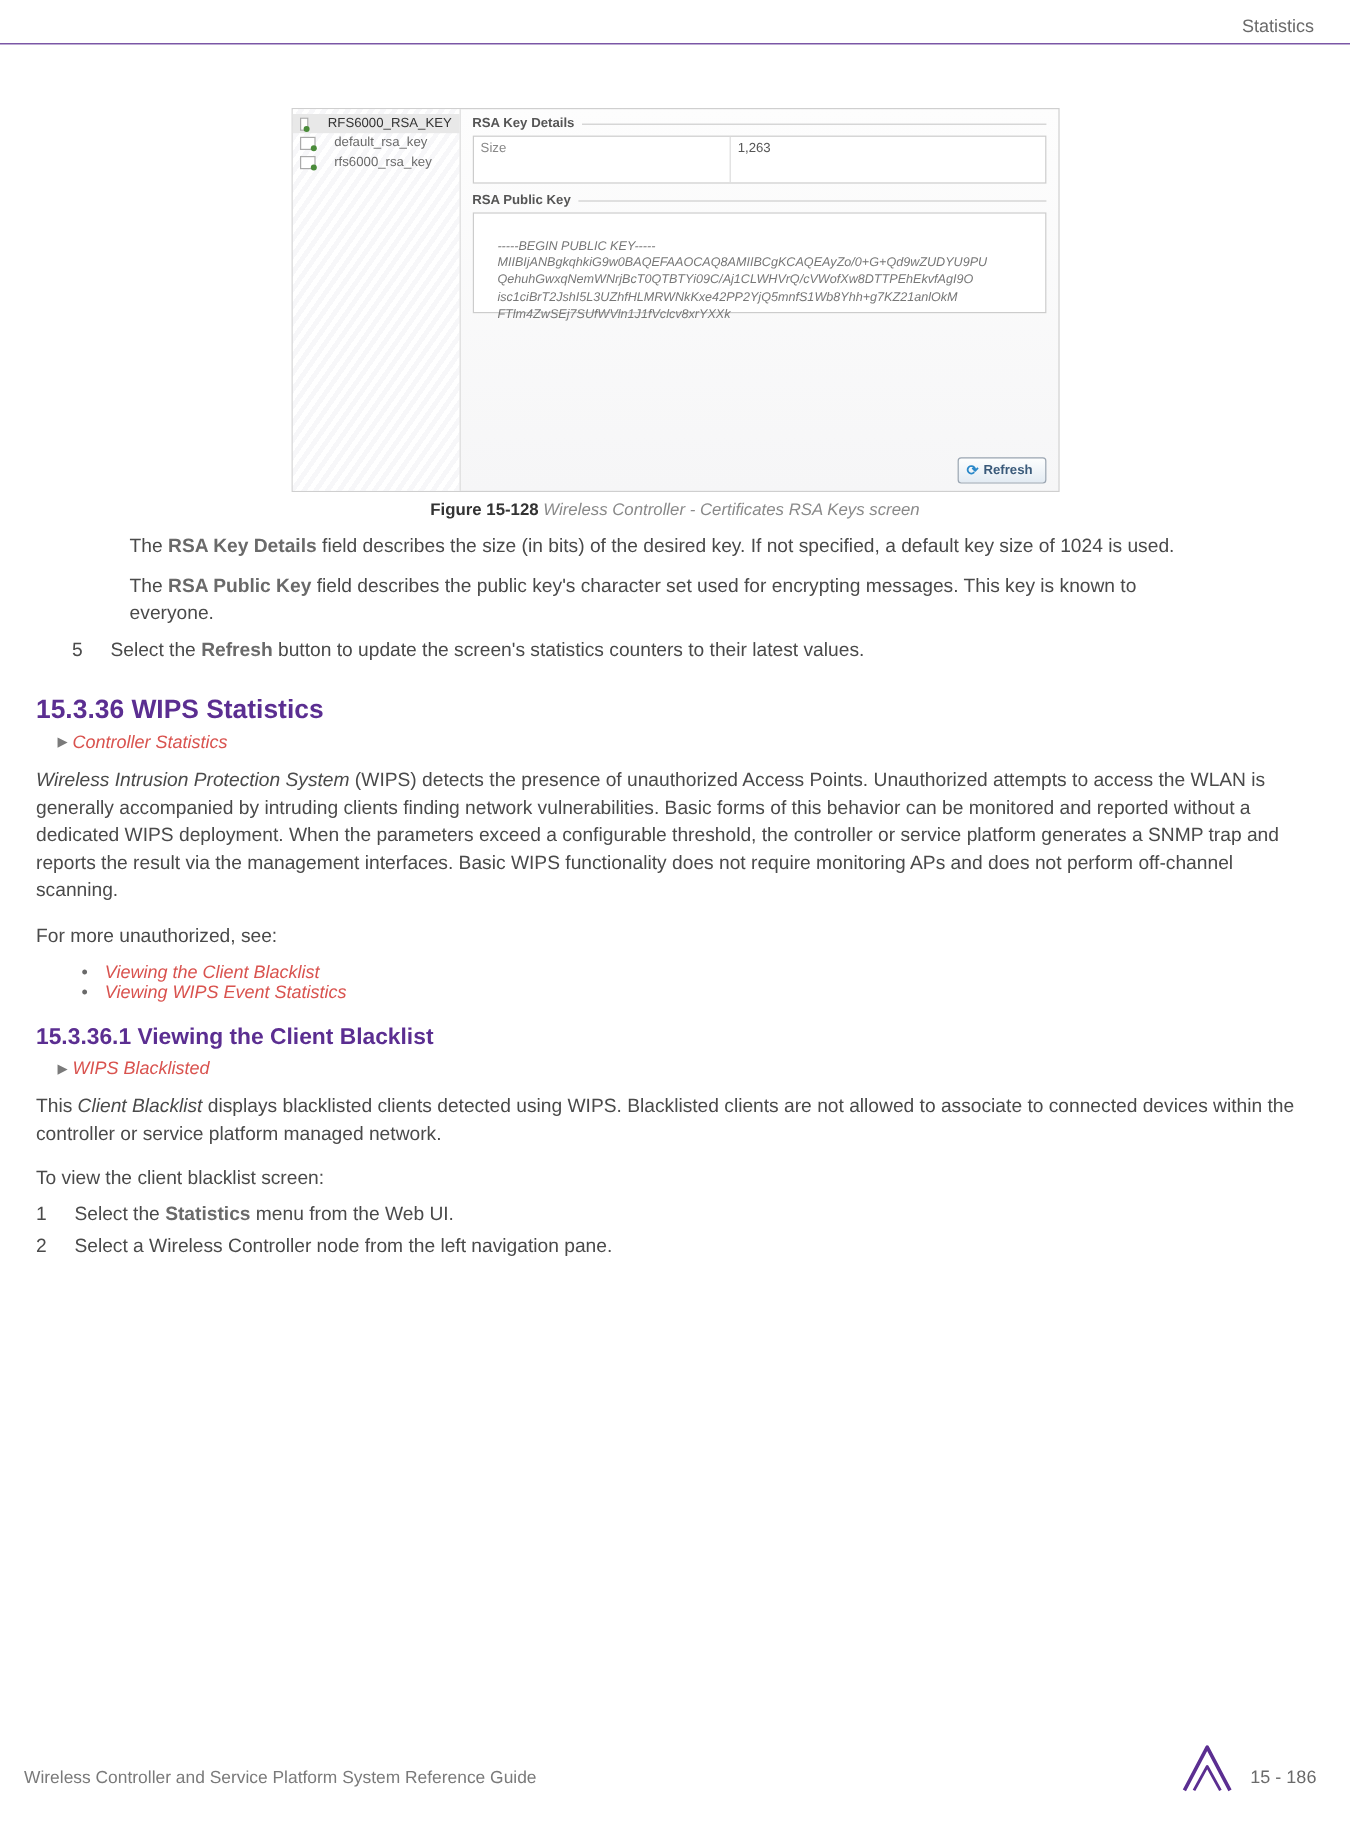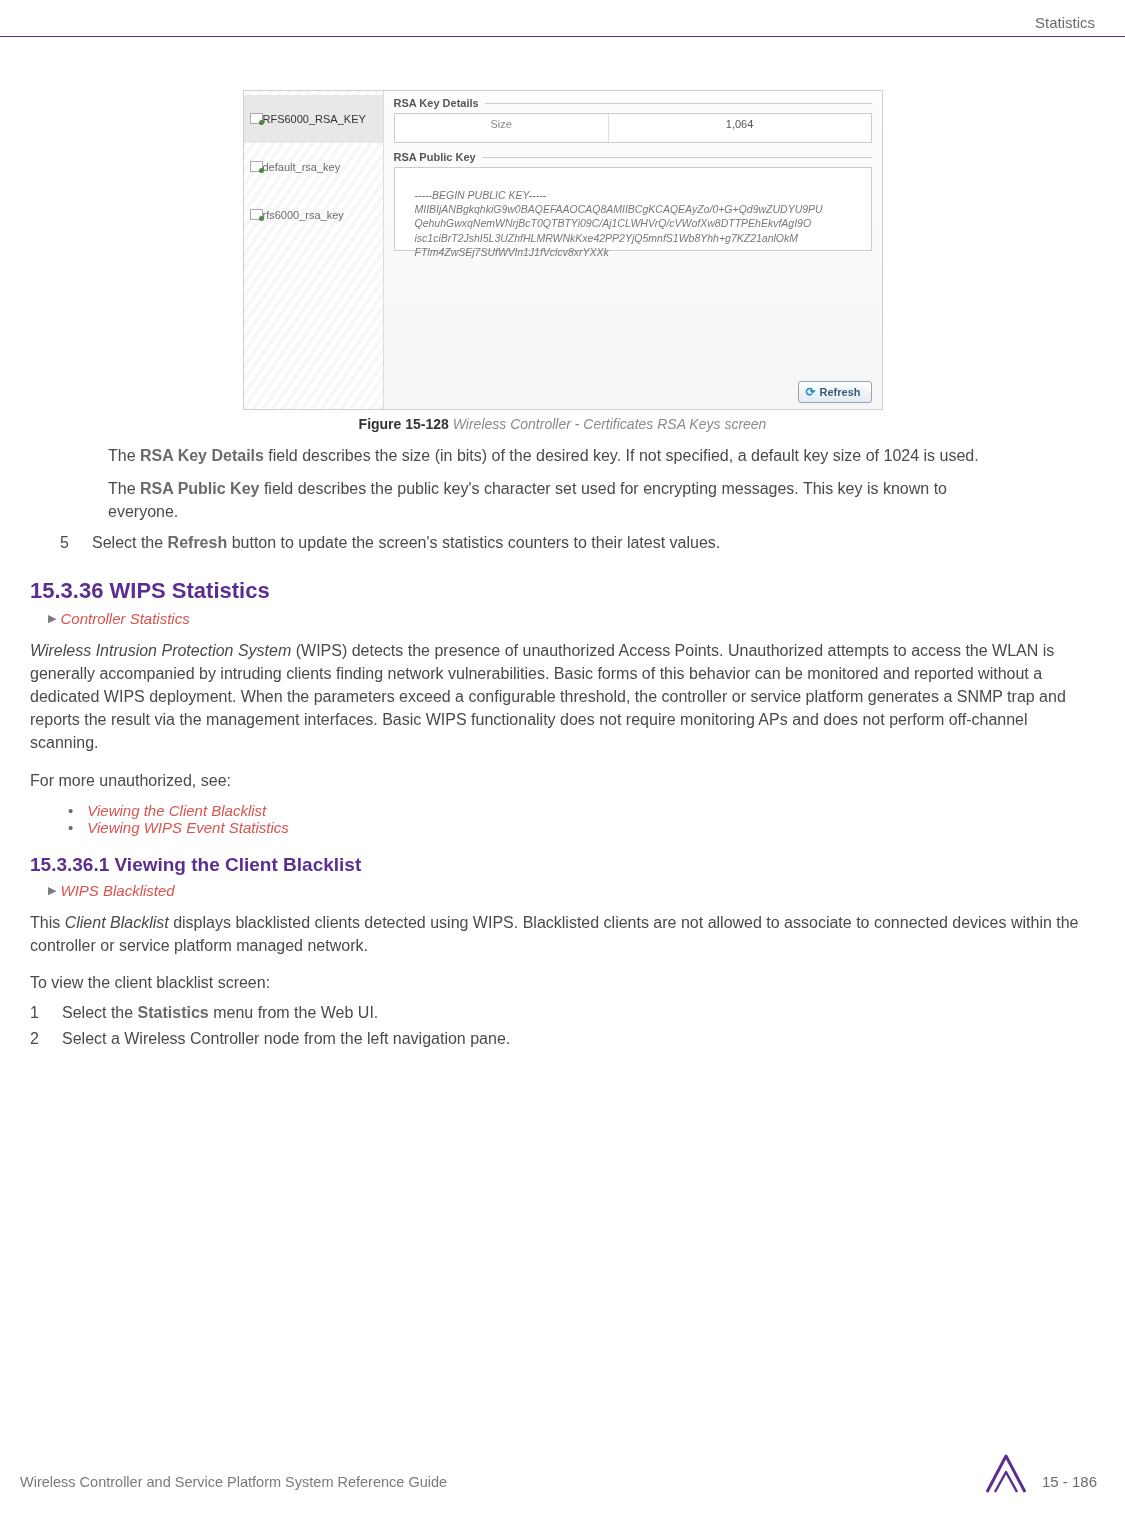--- a/index.html
+++ b/index.html
@@ -50,22 +50,23 @@
     left: 0;
     top: 0;
     width: 140px;
     height: 100%;
     border-right: 1px solid #dcdcdc;
     background: repeating-linear-gradient(125deg,#ffffff,#ffffff 4px,#f7f7f9 4px,#f7f7f9 8px);
     padding: 4px 0;
   }
   .key-item {
     display: flex;
-    gap: 0;
-    padding: 18px 6px;
+    align-items: center;
+    gap: 16px;
+    padding: 2px 6px;
     color: #6a6a6a;
   }
   .key-item.sel { background: #e8e8e8; color: #333; }
   .key-icon {
     width: 13px; height: 11px;
     background: #fff; border: 1px solid #aaa;
     position: relative;
     display: inline-block;
   }
   .key-icon::after {
@@ -96,23 +97,22 @@
   .fieldset-title::after {
     content: "";
     flex: 1;
     height: 1px;
     background: #ccc;
   }
   .size-row {
     display: flex;
     border: 1px solid #ccc;
     background: #fff;
-    height: 30px;
+    height: 40px;
     align-items: stretch;
-    text-align: center;
   }
   .size-row .label { flex: 0 0 45%; padding: 4px 6px; border-right: 1px solid #ddd; color: #888; }
   .size-row .val { flex: 1; padding: 4px 6px; color: #555; }
   .pubkey-box {
     border: 1px solid #ccc;
     background: #fff;
     padding: 20px;
     font-size: 10.5px;
     color: #777;
     line-height: 1.35;
@@ -252,21 +252,21 @@
         <span>rfs6000_rsa_key</span>
       </div>
     </div>
     <div class="ui-right">
       <div class="fieldset">
         <div class="fieldset-title">
             <span>RSA Key Details</span>
           </div>
         <div class="size-row">
           <div class="label">Size</div>
-          <div class="val">1,064</div>
+          <div class="val">1,263</div>
         </div>
       </div>
       <div class="fieldset">
         <div class="fieldset-title">
             <span>RSA Public Key</span>
           </div>
         <div class="pubkey-box">
           <div>-----BEGIN PUBLIC KEY-----</div>
           <div>MIIBIjANBgkqhkiG9w0BAQEFAAOCAQ8AMIIBCgKCAQEAyZo/0+G+Qd9wZUDYU9PU</div>
           <div>QehuhGwxqNemWNrjBcT0QTBTYi09C/Aj1CLWHVrQ/cVWofXw8DTTPEhEkvfAgI9O</div>

